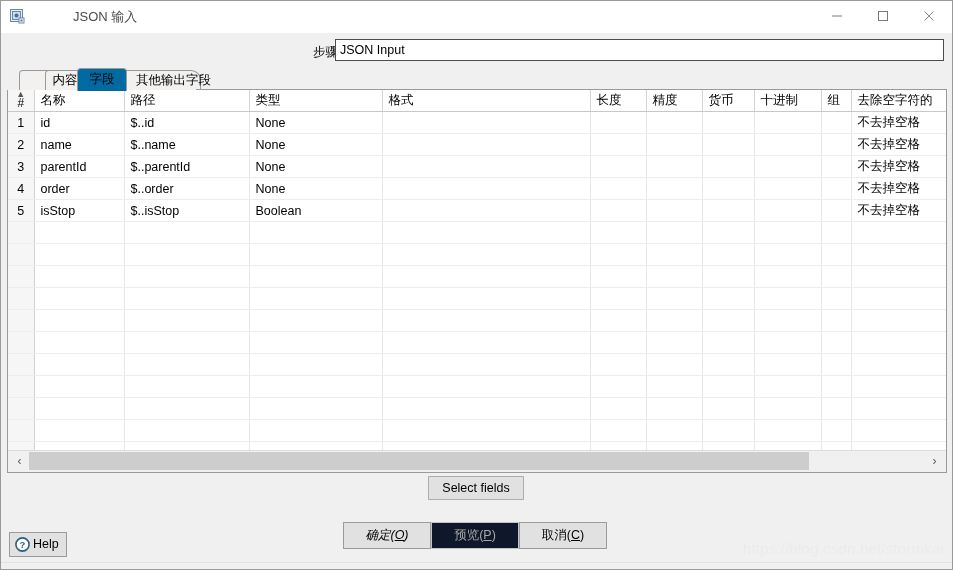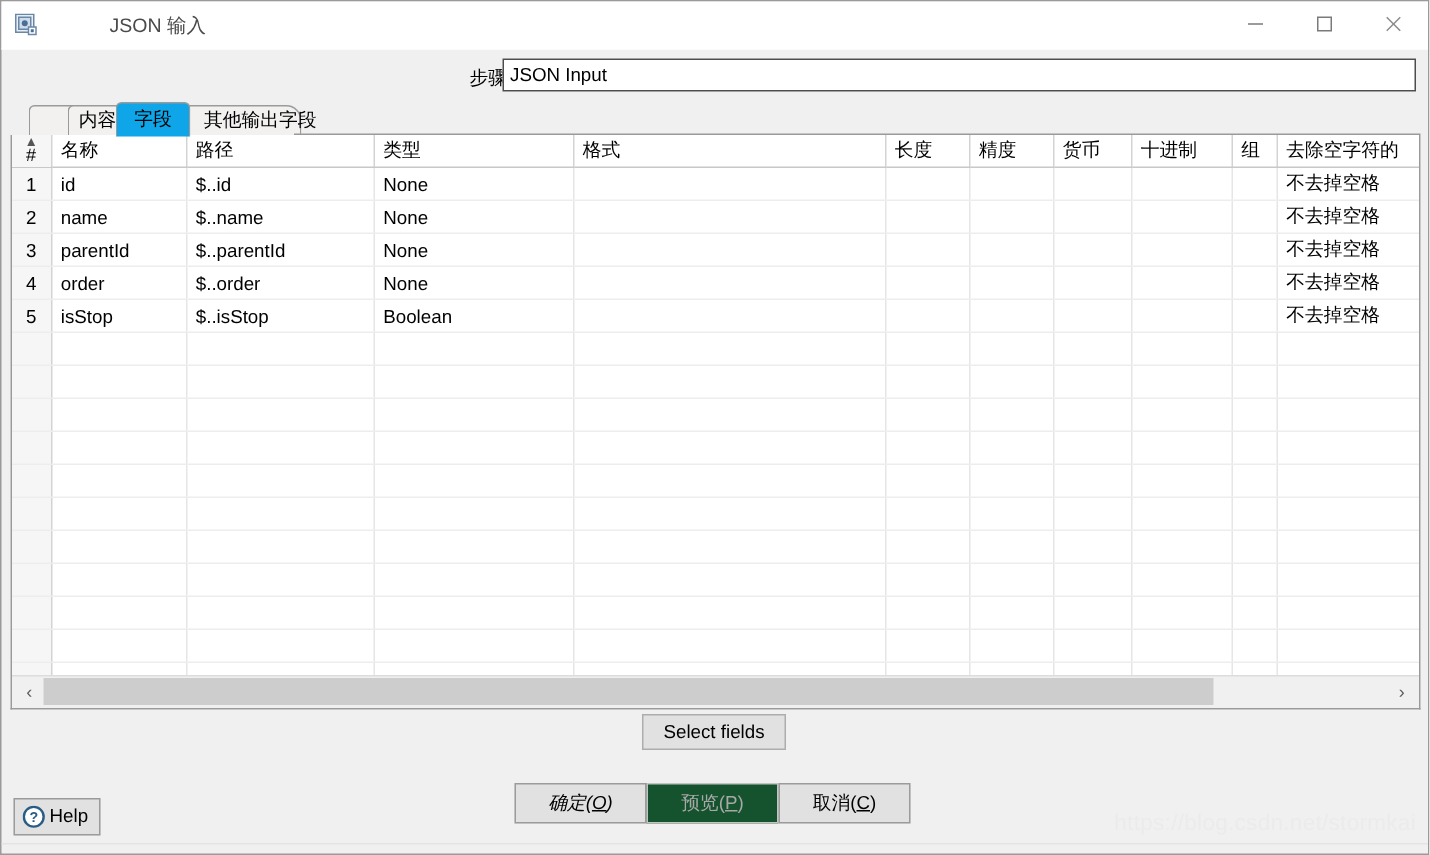--- a/index.html
+++ b/index.html
@@ -105,21 +105,21 @@
     font-size: 12.5px;
     line-height: 19px;
     text-align: center;
     color: #000;
     white-space: nowrap;
     cursor: default;
   }
   .tab.selected {
     top: 0px;
     height: 23px;
-    background: #0ea5e9;
+    background: #0369a1;
     border-color: #9a9a9a;
     line-height: 21px;
     z-index: 5;
   }
   #tab-0 { left: 12px;  width: 40px; padding-left: 48px; }
   #tab-1 { left: 38px; width: 40px; text-align: center; }
   #tab-2 { left: 70px; width: 50px; }
   #tab-3 { left: 110px; width: 84px;
            border-radius: 0 10px 0 0; padding-left: 18px; text-align: left; }
   #tabstrip-rest {
@@ -280,21 +280,21 @@
     border: 1px solid #9b9b9b;
     font-family: "Liberation Sans", "DejaVu Sans", sans-serif;
     font-size: 12.5px;
     color: #000;
     text-align: center;
     line-height: 25px;
     cursor: default;
     white-space: nowrap;
   }
   #btn-ok     { left: 342px; font-style: italic; }
-  #btn-preview{ left: 430px; color: #a8a8a8; border-color: #c4c4c4; background: #14532d; text-align: center; }
+  #btn-preview{ left: 430px; color: #a8a8a8; border-color: #c4c4c4; background: #0f172a; text-align: center; }
   #btn-cancel { left: 518px; }
   .dlgbtn u { text-decoration: underline; }
 
   
   #help-btn {
     position: absolute;
     left: 8px; top: 531px;
     width: 58px;
     height: 25px;
     box-sizing: border-box;

